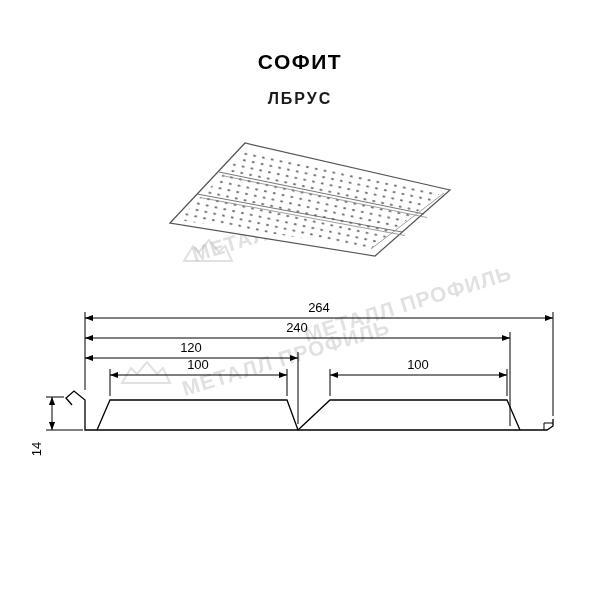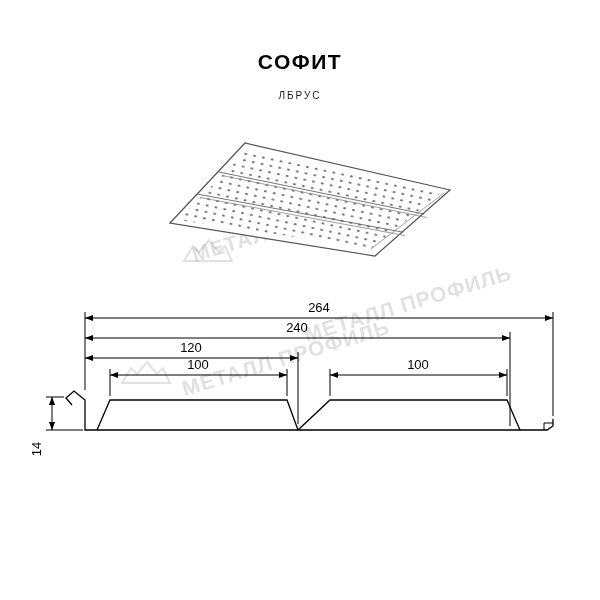--- a/index.html
+++ b/index.html
@@ -1,21 +1,21 @@
 <!DOCTYPE html>
 <html><head>
 <meta charset="utf-8">
 <style>
   html,body{margin:0;padding:0;background:#fff;}
   .page{position:relative;width:600px;height:600px;background:#ffffff;overflow:hidden;
         font-family:"Liberation Sans",sans-serif;color:#000;}
   .title{position:absolute;top:50px;left:0;right:0;text-align:center;
          font-size:21px;font-weight:bold;letter-spacing:1.5px;color:#000;}
   .subtitle{position:absolute;top:90px;left:0;right:0;text-align:center;
-            font-size:10px;letter-spacing:2px;color:#1a1a1a;}
+            font-size:16px;letter-spacing:2px;color:#1a1a1a;font-weight:bold;}
   .footer{position:absolute;top:527px;left:0;right:0;text-align:center;
           font-size:13.5px;letter-spacing:.4px;color:#000;}
   .art{position:absolute;left:0;top:0;width:600px;height:600px;}
   .wm{position:absolute;color:#9d9d9d;opacity:.30;font-weight:bold;font-size:21px;
       letter-spacing:1px;white-space:nowrap;transform:rotate(-17deg);pointer-events:none;}
   .wm-logo{position:absolute;opacity:.30;pointer-events:none;}
 </style>
 </head>
 <body>
 

